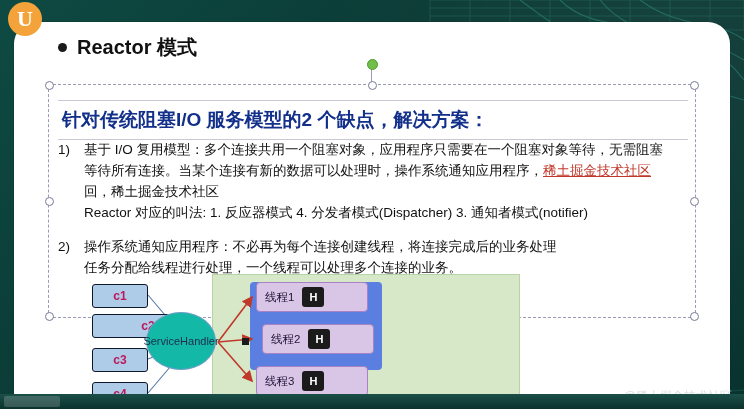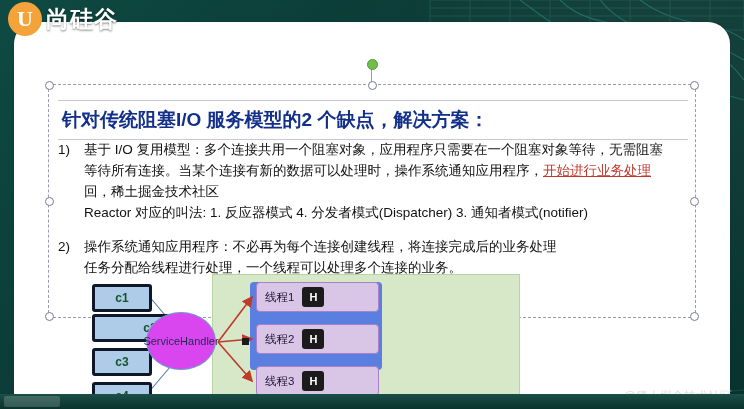--- a/index.html
+++ b/index.html
@@ -137,64 +137,64 @@
     left: 146px; top: 4px;
     width: 306px; height: 142px;
     background: #d7e8c8;
     border: 1px solid #b9d3a4;
   }
   .cbox {
     position: absolute;
     left: 26px;
     width: 54px; height: 22px;
     background: #aecbe8;
-    border: 3px solid #0f172a;
+    border: 1px solid #0f172a;
     border-radius: 3px;
-    font-size: 12px; font-weight: bold; color: #14532d;
+    font-size: 12px; font-weight: bold; color: #be185d;
     display: flex; align-items: center; justify-content: center;
   }
   #c1 { top: 14px; }
   #c2 { top: 44px; padding-left: 28px; }
   #c3 { top: 78px; }
   #c4 { top: 112px; }
   .oval {
     position: absolute;
     left: 80px; top: 42px;
     width: 70px; height: 58px;
-    background: #d946ef;
+    background: #14b8a6;
     border: 1px solid #6f9dc6;
     border-radius: 50%;
     display: flex; align-items: center; justify-content: center;
     text-align: left;
     font-size: 11px; color: #1b2d4a;
     line-height: 1.15;
     padding: 0 4px;
     box-sizing: border-box;
   }
   .bluegroup {
     position: absolute;
     left: 184px; top: 12px;
     width: 132px; height: 88px;
     background: #5a7fe0;
     border-radius: 4px;
   }
   .thread {
     position: absolute;
-    width: 123px; height: 30px;
+    width: 112px; height: 30px;
     background: #d9c6e6;
     border: 1px solid #a882c4;
     border-radius: 4px;
     display: flex; align-items: center;
     padding-left: 8px;
     box-sizing: border-box;
     font-size: 11.5px; color: #241536;
     gap: 8px;
   }
   #t1 { left: 190px; top: 12px; }
-  #t2 { left: 190px; top: 54px; }
+  #t2 { left: 196px; top: 54px; }
   #t3 { left: 190px; top: 96px; text-align: center; }
   .hbox {
     width: 22px; height: 20px;
     background: #1b1b1b;
     color: #fff;
     border-radius: 3px;
     display: flex; align-items: center; justify-content: center;
     font-size: 11px; font-weight: bold;
   }
   .diag-svg { position: absolute; inset: 0; }
@@ -254,25 +254,28 @@
     <g fill="#2f8f7e" opacity="0.5">
       <circle cx="700" cy="120" r="2"></circle>
       <circle cx="722" cy="150" r="1.6"></circle>
       <circle cx="680" cy="160" r="1.4"></circle>
     </g>
   </svg>
 </div>
 
 <div class="logo">
   <div class="logo-mark">U</div>
-  <div class="logo-text">尚硅谷</div>
 </div>
 
 <div class="slide">
 
+  <div class="heading">
+    <span class="bullet-dot"></span>
+    <span class="heading-text">Reactor 模式</span>
+  </div>
 
   <div class="sel-box">
     <div class="rot-stem"></div>
     <div class="rot-handle"></div>
     <div class="handle" style="left:-4px;top:-4px"></div>
     <div class="handle" style="left:50%;top:-4px;margin-left:-4px"></div>
     <div class="handle" style="right:-4px;top:-4px"></div>
     <div class="handle" style="left:-4px;top:50%;margin-top:-4px"></div>
     <div class="handle" style="right:-4px;top:50%;margin-top:-4px"></div>
     <div class="handle" style="left:-4px;bottom:-4px"></div>
@@ -280,21 +283,21 @@
     <div class="handle" style="right:-4px;bottom:-4px"></div>
   </div>
 
   <div class="subtitle-wrap">
     <span class="subtitle">针对传统阻塞I/O 服务模型的2 个缺点，解决方案：</span>
   </div>
 
   <div class="para" id="para1">
     <span class="num">1)</span>
     <span class="body">
-      <span>基于 I/O 复用模型：多个连接共用一个阻塞对象，应用程序只需要在一个阻塞对象等待，无需阻塞等待所有连接。当某个连接有新的数据可以处理时，操作系统通知应用程序，</span><span class="u-red">开始进行业务处理</span><span>回，稀土掘金技术社区</span>
+      <span>基于 I/O 复用模型：多个连接共用一个阻塞对象，应用程序只需要在一个阻塞对象等待，无需阻塞等待所有连接。当某个连接有新的数据可以处理时，操作系统通知应用程序，</span><span class="u-red">稀土掘金技术社区</span><span>回，稀土掘金技术社区</span>
       <br>
       <span class="mono-line">Reactor 对应的叫法: 1. 反应器模式 4. 分发者模式(Dispatcher) 3. 通知者模式(notifier)</span>
     </span>
   </div>
 
   <div class="para" id="para2">
     <span class="num">2)</span>
     <span class="body">
       <span>操作系统通知应用程序：不必再为每个连接创建线程，将连接完成后的业务处理</span>
       <br>

